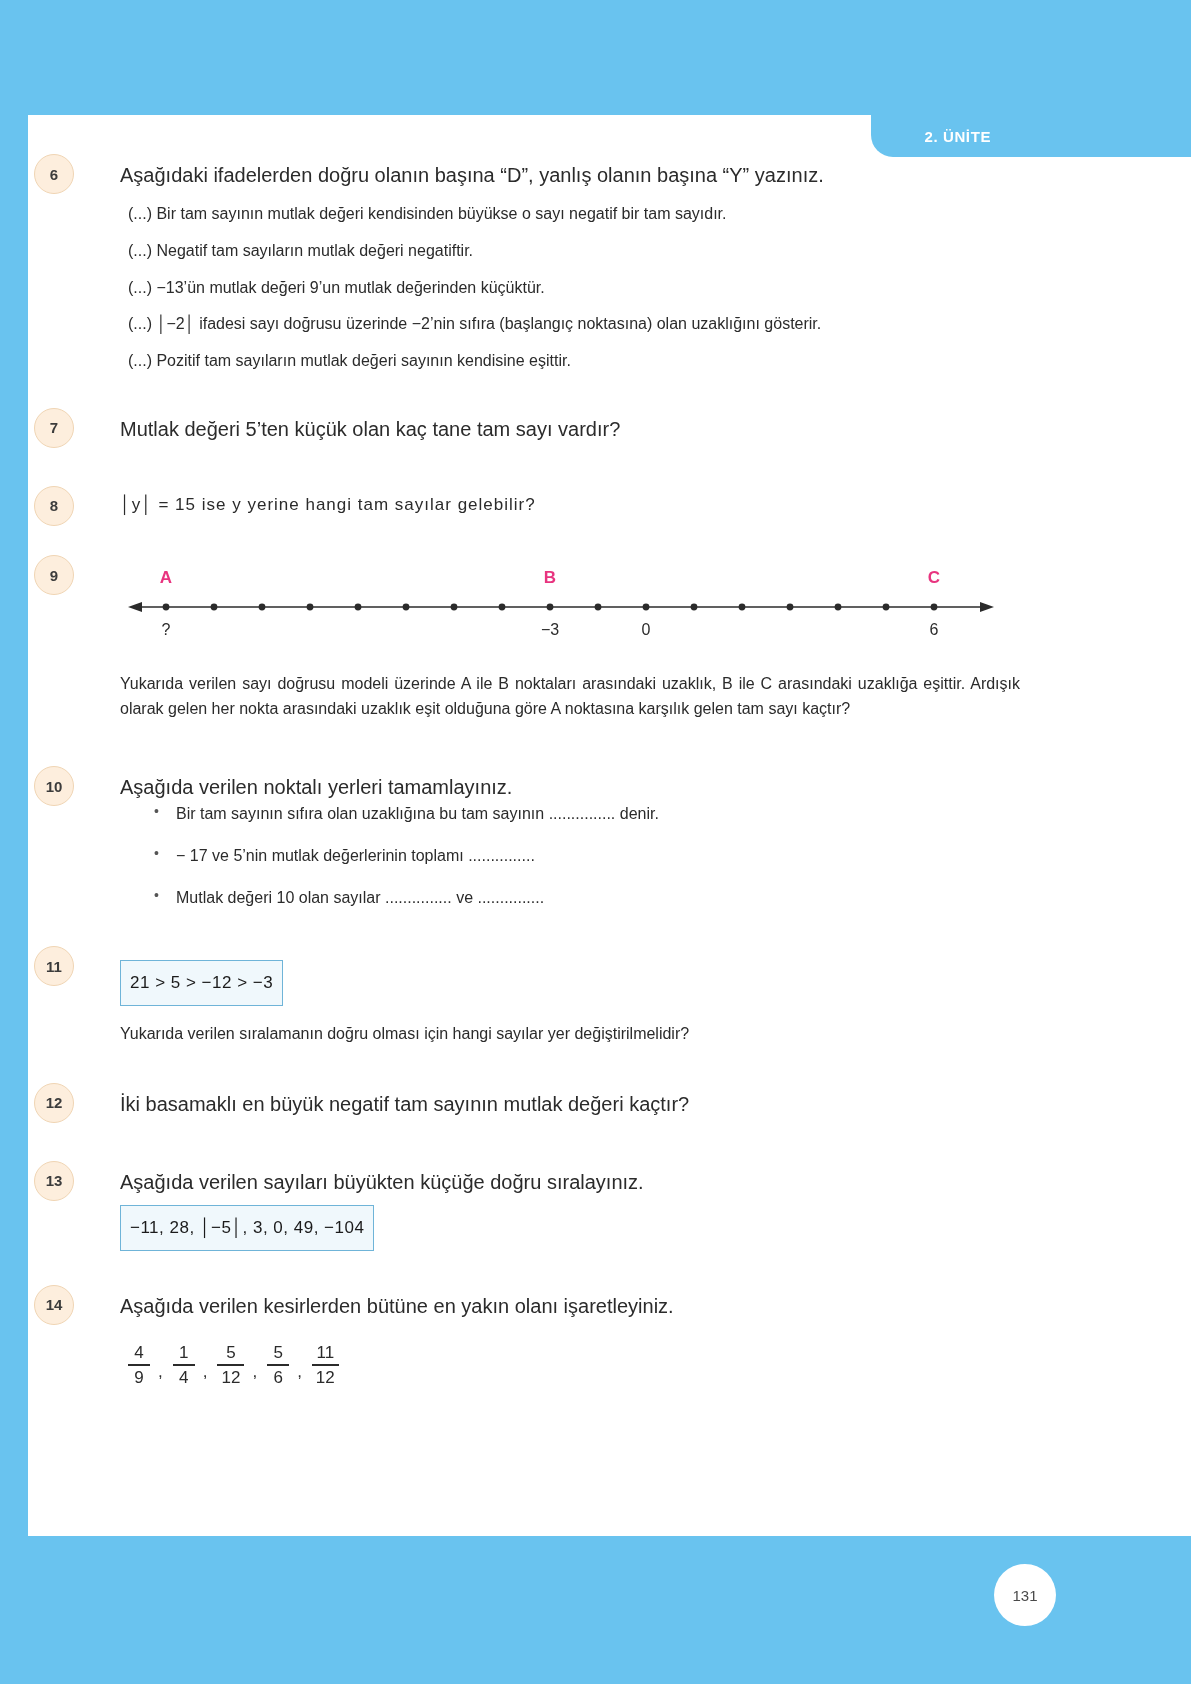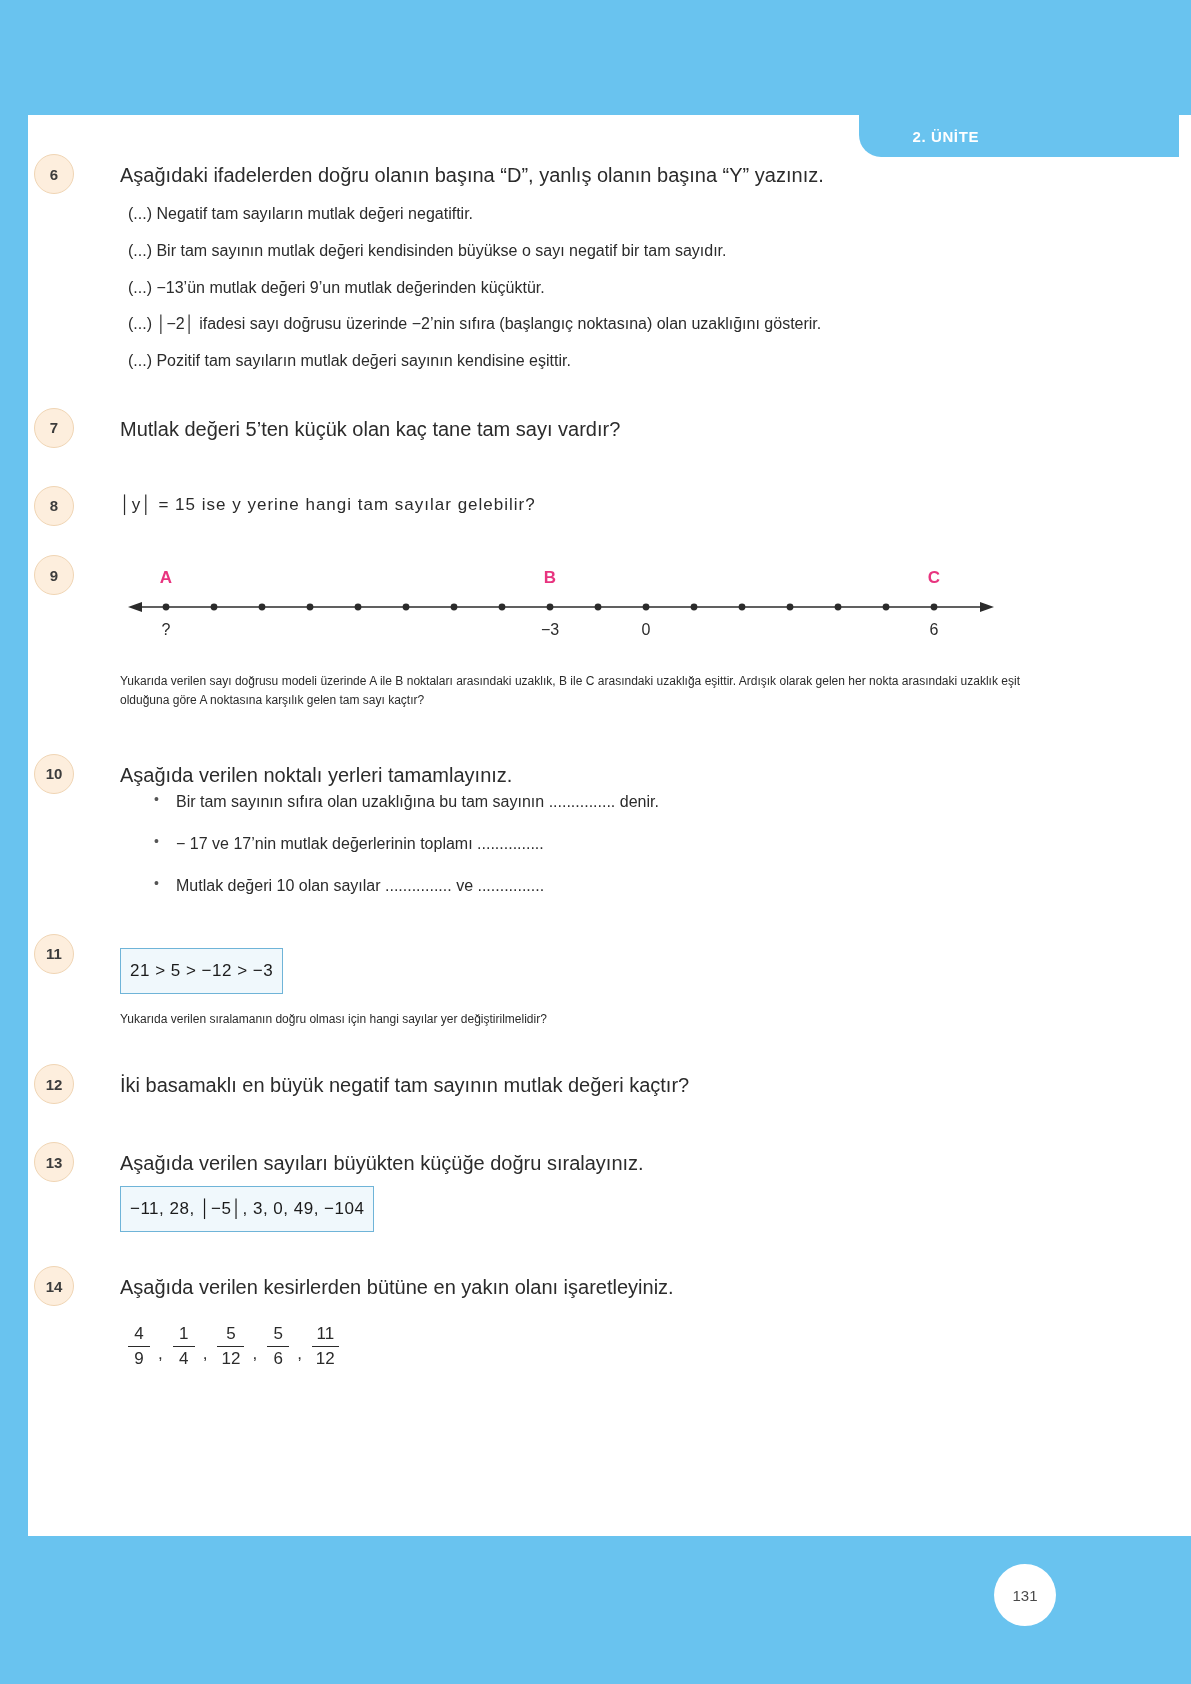--- a/index.html
+++ b/index.html
@@ -42,21 +42,21 @@
   .white-body {
     position: absolute;
     left: 28px;
     top: 115px;
     width: 1163px;
     height: 1421px;
     background: #ffffff;
   }
   .unit-tab {
     position: absolute;
-    right: 12px;
+    right: 0;
     top: 115px;
     width: 320px;
     height: 42px;
     background: #69c3ef;
     border-bottom-left-radius: 22px;
     color: #ffffff;
     font-size: 15px;
     font-weight: bold;
     letter-spacing: 0.6px;
     display: flex;
@@ -136,21 +136,21 @@
     left: 0;
     top: -1px;
     color: #555;
     font-size: 14px;
   }
   .abs {
     font-size: 17px;
     letter-spacing: 1px;
   }
   .paragraph {
-    font-size: 12px;
+    font-size: 16px;
     line-height: 1.55;
     text-align: justify;
     margin-top: 16px;
   }
   .boxed {
     display: inline-block;
     border: 1px solid #6fb4d8;
     background: #f0f8fc;
     padding: 12px 9px;
     font-size: 17px;
@@ -215,22 +215,22 @@
 
   <div class="unit-tab">
     <span>2. ÜNİTE</span>
   </div>
 
   <div class="content">
 
     <div class="q sp-6">
       <div class="qnum">6</div>
       <div class="qtext">Aşağıdaki ifadelerden doğru olanın başına “D”, yanlış olanın başına “Y” yazınız.</div>
+      <div class="sub">(...)   Bir tam sayının mutlak değeri kendisinden büyükse o sayı negatif bir tam sayıdır.</div>
       <div class="sub">(...)   Negatif tam sayıların mutlak değeri negatiftir.</div>
-      <div class="sub">(...)   Bir tam sayının mutlak değeri kendisinden büyükse o sayı negatif bir tam sayıdır.</div>
       <div class="sub">(...)   −13’ün mutlak değeri 9’un mutlak değerinden küçüktür.</div>
       <div class="sub">(...)   │−2│ ifadesi sayı doğrusu üzerinde −2’nin sıfıra (başlangıç noktasına) olan uzaklığını gösterir.</div>
       <div class="sub">(...)   Pozitif tam sayıların mutlak değeri sayının kendisine eşittir.</div>
     </div>
 
     <div class="q sp-7">
       <div class="qnum">7</div>
       <div class="qtext">Mutlak değeri 5’ten küçük olan kaç tane tam sayı vardır?</div>
     </div>
 
@@ -282,21 +282,21 @@
       </div>
 
       <div class="paragraph">Yukarıda verilen sayı doğrusu modeli üzerinde A ile B noktaları arasındaki uzaklık, B ile C arasındaki uzaklığa eşittir. Ardışık olarak gelen her nokta arasındaki uzaklık eşit olduğuna göre A noktasına karşılık gelen tam sayı kaçtır?</div>
     </div>
 
     <div class="q sp-10">
       <div class="qnum">10</div>
       <div class="qtext">Aşağıda verilen noktalı yerleri tamamlayınız.</div>
       <div class="bullets">
         <div class="bline">Bir tam sayının sıfıra olan uzaklığına bu tam sayının ............... denir.</div>
-        <div class="bline">− 17 ve 17’nin mutlak değerlerinin toplamı ...............</div>
+        <div class="bline">− 17 ve 5’nin mutlak değerlerinin toplamı ...............</div>
         <div class="bline">Mutlak değeri 10 olan sayılar ............... ve ...............</div>
       </div>
     </div>
 
     <div class="q sp-11">
       <div class="qnum">11</div>
       <div class="boxed">21 &gt; 5 &gt; −12 &gt; −3</div>
       <div class="paragraph">Yukarıda verilen sıralamanın doğru olması için hangi sayılar yer değiştirilmelidir?</div>
     </div>
 

